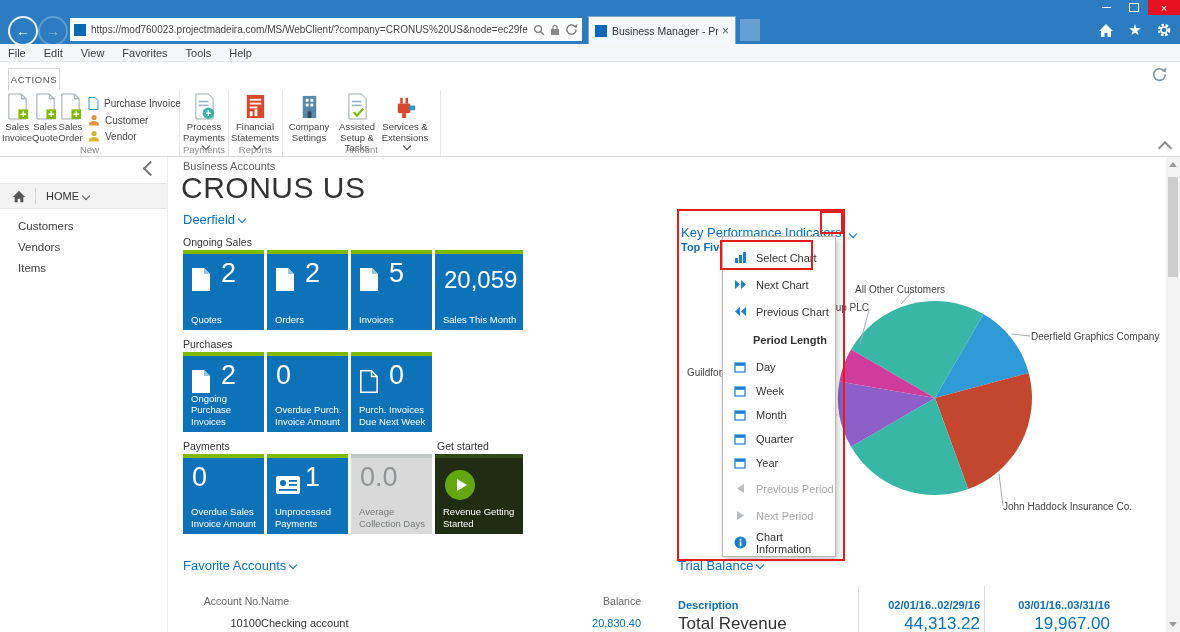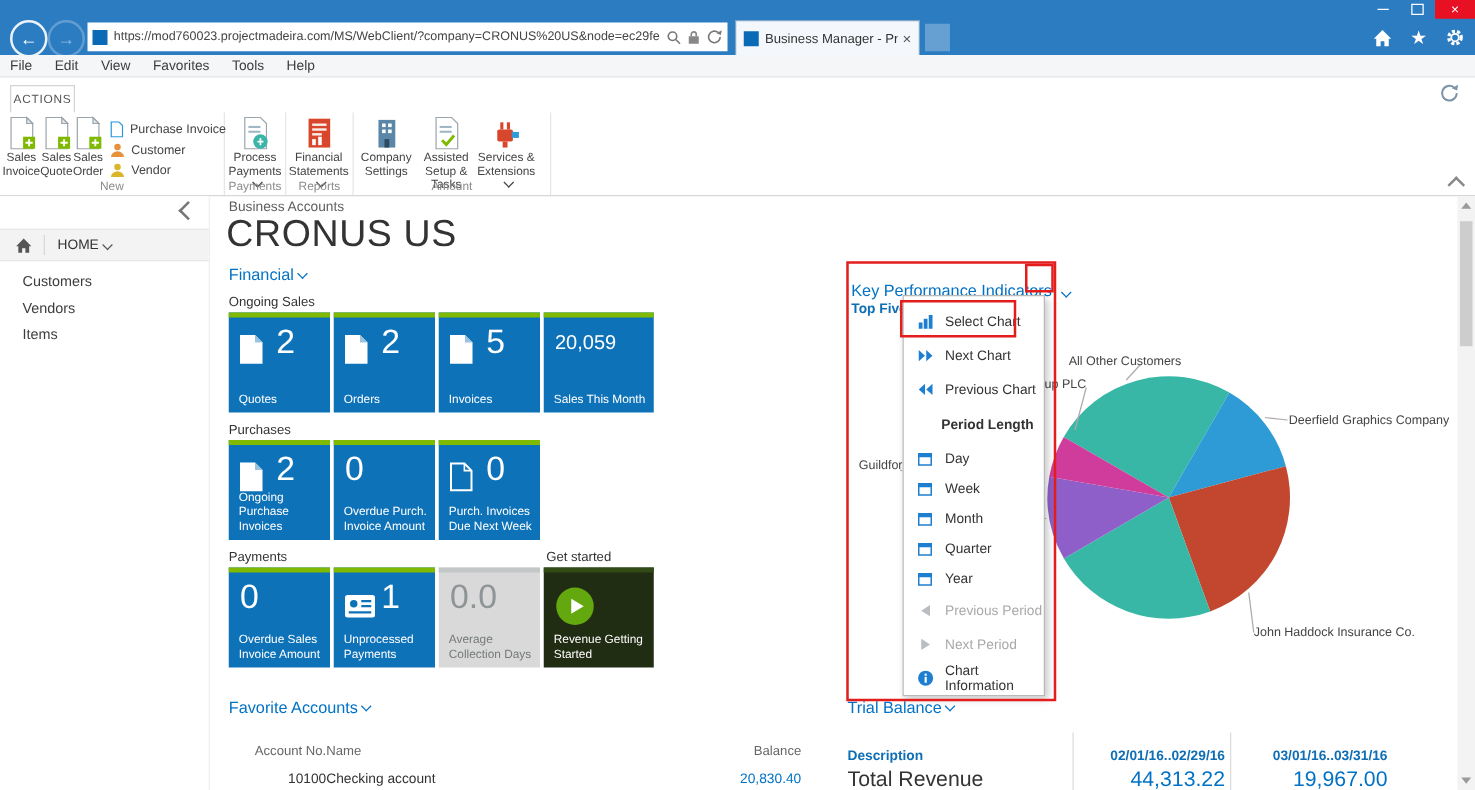--- a/index.html
+++ b/index.html
@@ -54,21 +54,21 @@
   .sec-head{position:absolute;font-size:13px;color:#0072c6;z-index:12;}
   .mini-label{position:absolute;font-size:10.5px;color:#333;}
   
   .tile-row{position:absolute;display:flex;gap:3px;}
   .tile{width:81px;height:76px;background:#0e72b8;border-top:4px solid #7fba00;position:relative;color:#fff;flex-shrink:0;}
   .tile .ico{position:absolute;left:8px;top:13px;}
   .tile .num{position:absolute;left:38px;top:4px;font-size:27px;font-weight:300;}
   .tile.noico .num{left:9px;}
   .tile .lbl{position:absolute;left:8px;bottom:5px;right:3px;font-size:9.5px;line-height:1.2;}
   .tile.wide{width:88px;}
-  .tile.wide .num{left:9px;top:12px;font-size:16px;}
+  .tile.wide .num{left:9px;top:12px;font-size:24px;}
   .tile.graytile{background:#d9d9d9;border-top-color:#c3c7c7;}
   .tile.graytile .num{color:#8f9596;}
   .tile.graytile .lbl{color:#75797a;}
   .tile.darktile{background:#202d13;border-top-color:#324a16;}
   .play-circle{position:absolute;left:10px;top:12px;width:30px;height:30px;border-radius:50%;background:#63a80e;}
   .play-circle:after{content:"";position:absolute;left:12px;top:9px;border-left:10px solid #fff;border-top:6px solid transparent;border-bottom:6px solid transparent;}
   
   .fav-table{position:absolute;left:183px;top:590px;width:458px;}
   .fav-hrow,.fav-row{display:flex;align-items:center;height:22px;}
   .fav-hrow span{font-size:10.5px;color:#666;}
@@ -321,21 +321,21 @@
     </div>
     <div class="side-item" style="top:63px;">Customers</div>
     <div class="side-item" style="top:84px;">Vendors</div>
     <div class="side-item" style="top:105px;">Items</div>
   </div>
 
   <div class="breadcrumb">Business Accounts</div>
   <div class="page-title">CRONUS US</div>
 
   <div class="sec-head" style="left:183px;top:212px;">
-    <span>Financial</span><span class="chv"></span>
+    <span>Deerfield</span><span class="chv"></span>
   </div>
 
   <div class="mini-label" style="left:183px;top:236px;">Ongoing Sales</div>
   <div class="tile-row" style="left:183px;top:250px;">
     <div class="tile">
       <svg class="ico" width="20" height="25" viewBox="0 0 20 25">
           <path d="M1 1 H13 L19 7 V24 H1 Z" fill="#fff"></path>
           <path d="M13 1 L19 7 H13 Z" fill="#9cc3de"></path>
         </svg>
       <div class="num">2</div>

